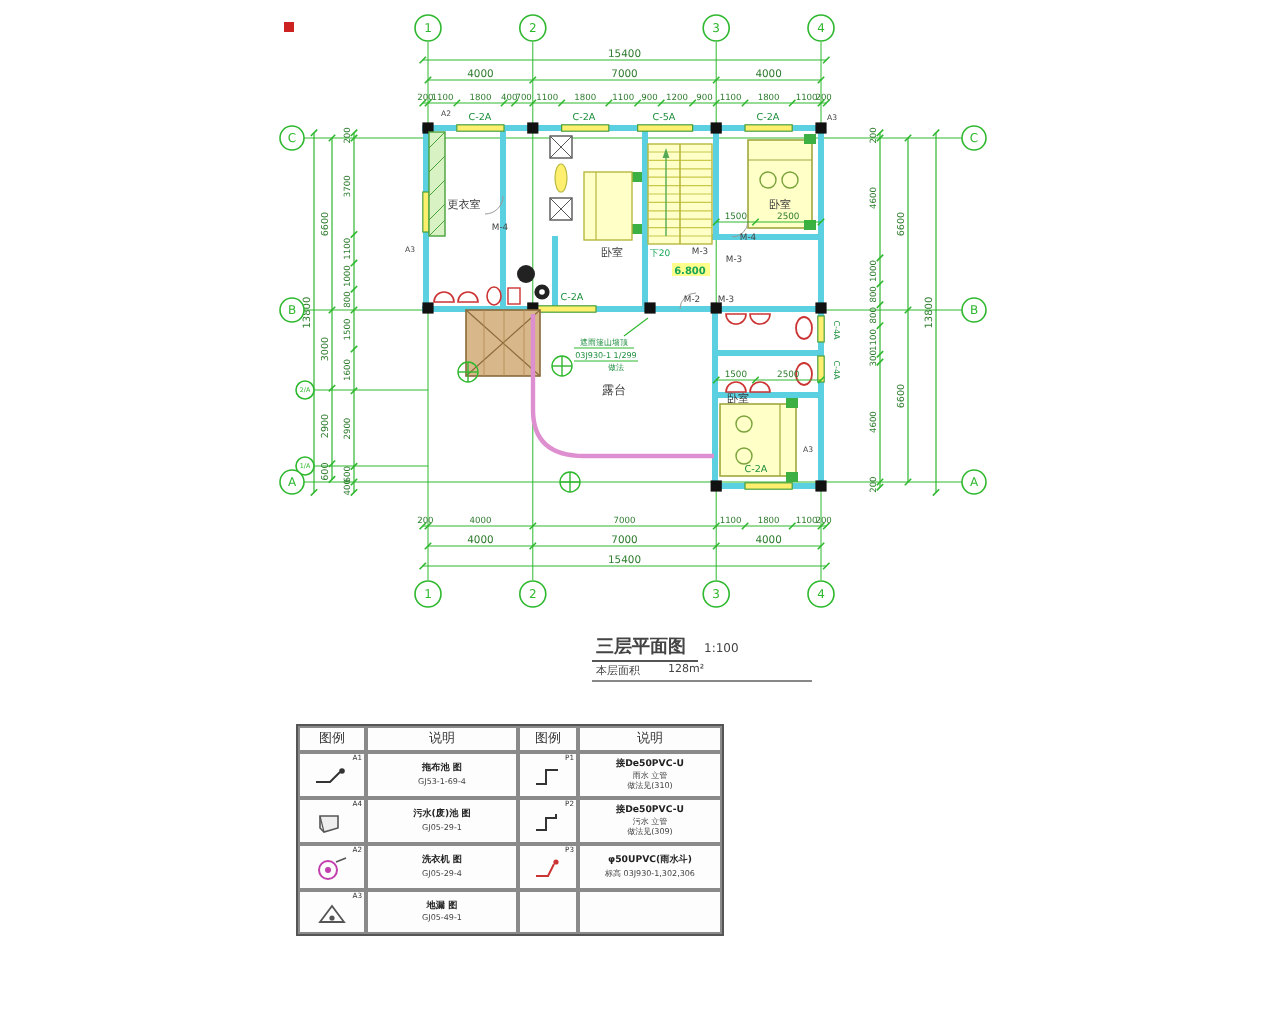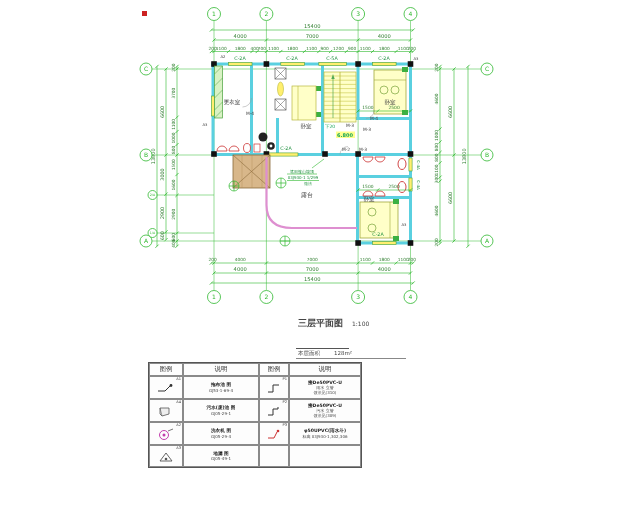--- a/index.html
+++ b/index.html
@@ -1,21 +1,21 @@
 <!DOCTYPE html>
 <html><head>
 <meta charset="utf-8">
 <style>
   html,body{margin:0;padding:0;background:#fff;font-family:"DejaVu Sans",sans-serif;}
   .canvas{position:relative;width:640px;height:512px;background:#ffffff;overflow:hidden;}
   svg text{font-family:"DejaVu Sans",sans-serif;}
   
   .titleblk{position:absolute;left:296px;top:311px;width:110px;color:#333;}
   .titleblk .t1 .name{font-size:9px;font-weight:bold;color:#444;display:inline-block;
-     border-bottom:1.5px solid #555;padding:0 6px 18px 2px;}
+     border-bottom:1.5px solid #555;padding:0 6px 0 2px;}
   .titleblk .t1 .scale{font-size:6px;margin-left:3px;color:#444;}
   .titleblk .t2{font-size:5.5px;margin-top:1px;border-bottom:1px solid #888;
      padding:0 2px 1px 2px;display:flex;gap:14px;color:#444;}
   
   .legend{position:absolute;left:148px;top:362px;display:grid;
      grid-template-columns:34px 76px 30px 72px;grid-template-rows:13px 23px 23px 23px 22px;
      border:1.5px solid #555;background:#fdfdfd;}
   .lcell{border:0.5px solid #8a8a8a;box-sizing:border-box;display:flex;flex-direction:column;
      align-items:center;justify-content:center;text-align:center;padding:1px;overflow:hidden;}
   .lhead{font-size:6.5px;color:#333;}

